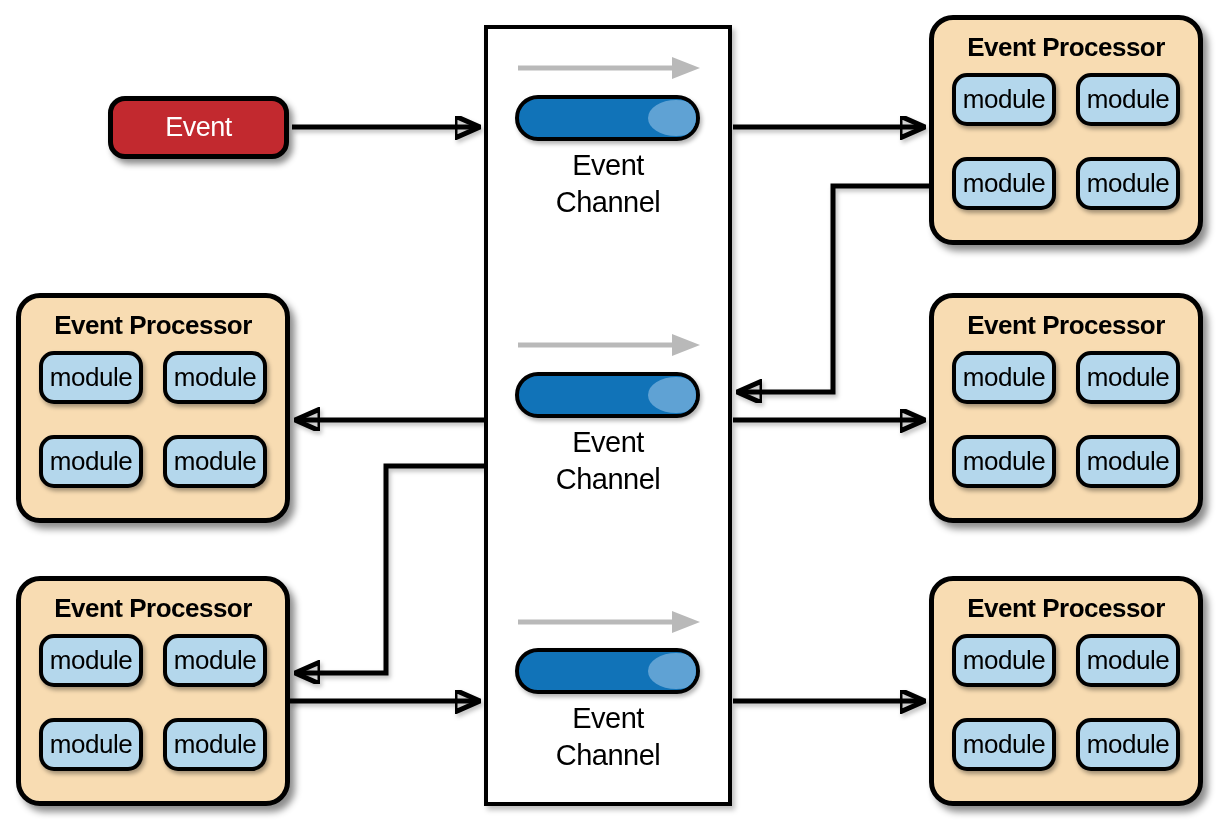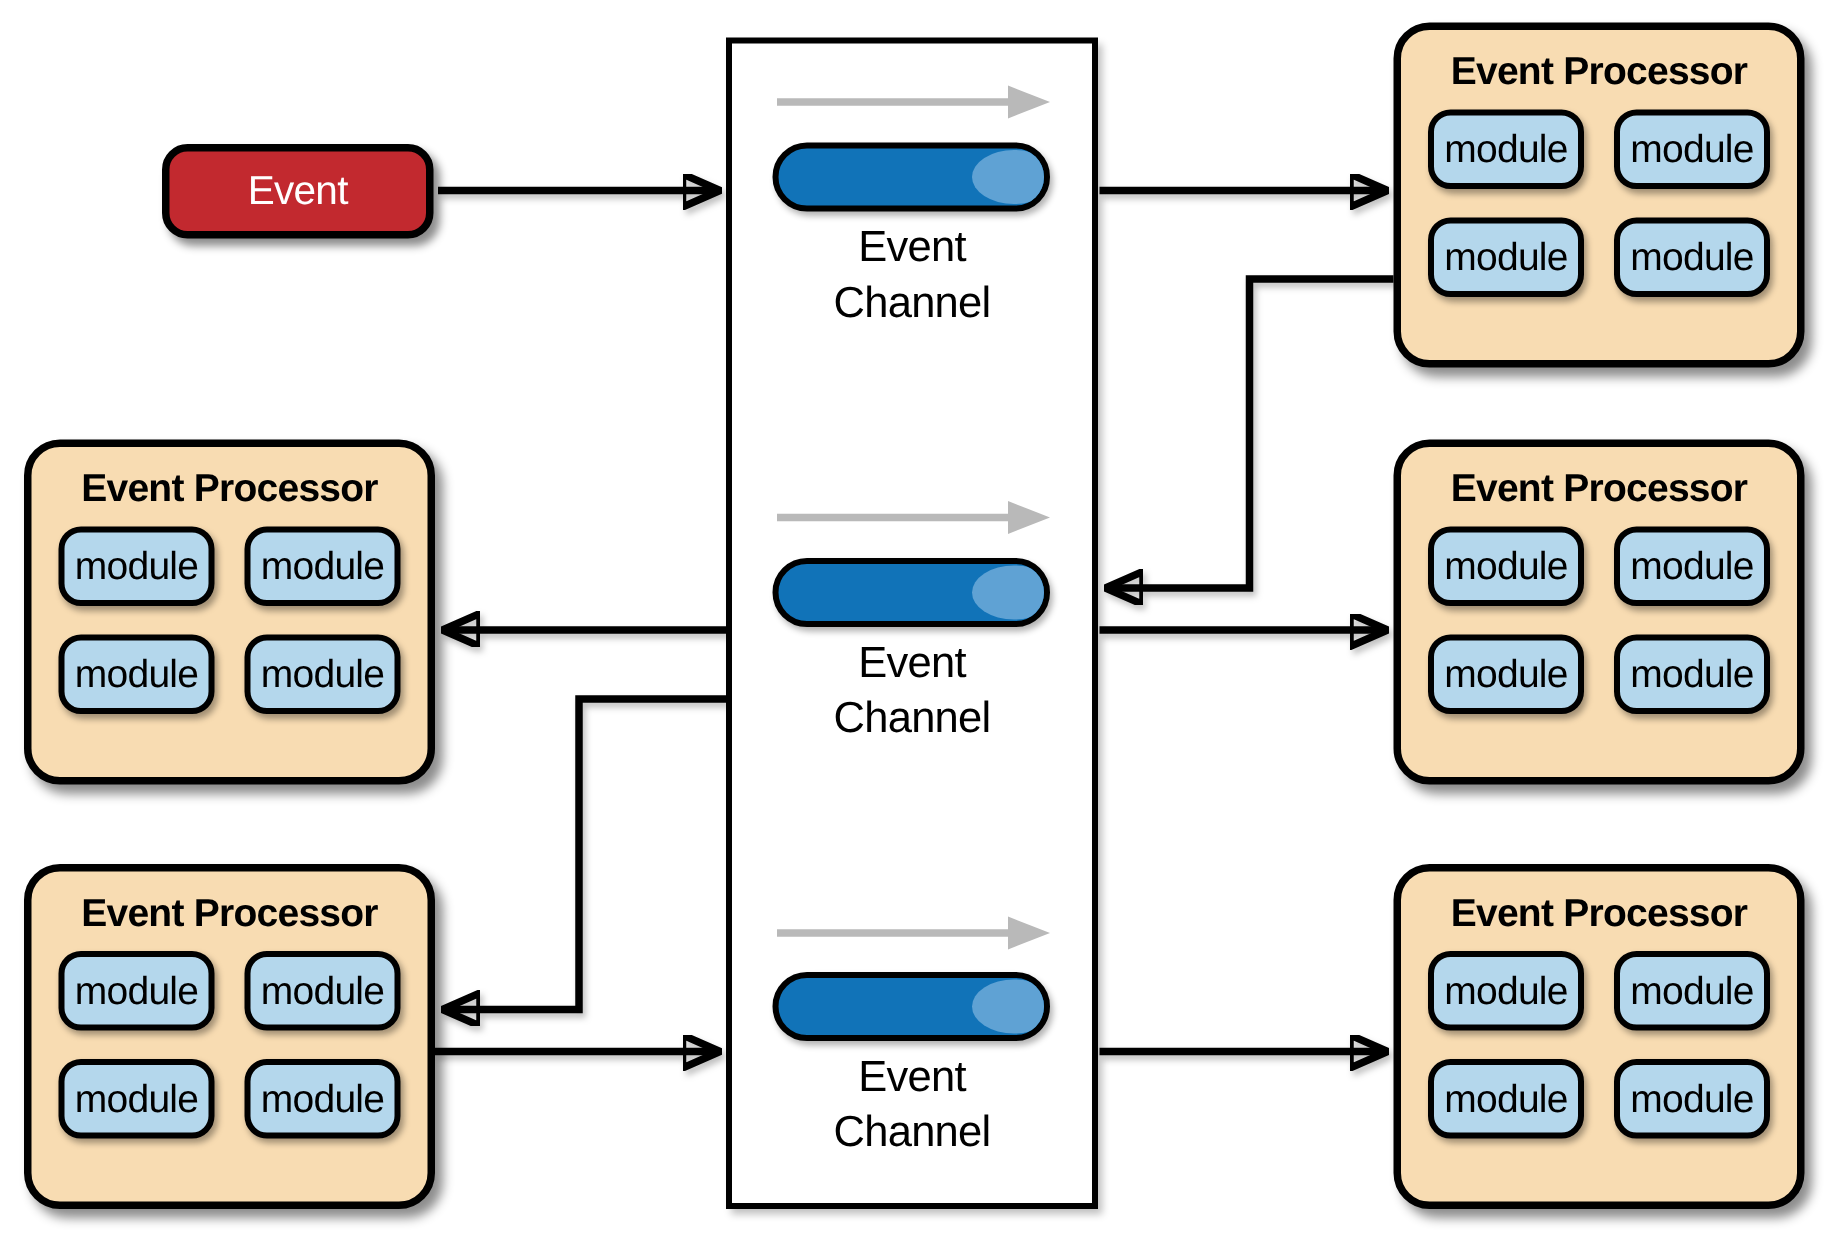--- a/index.html
+++ b/index.html
@@ -131,21 +131,21 @@
     text-align: center;
     font-size: 26px;
     font-weight: 600;
     letter-spacing: -0.5px;
     color: #000;
     margin: 2px 0 10px 0;
   }
   .mod-grid {
     display: grid;
     grid-template-columns: 1fr 1fr;
-    gap: 19px 20px;
+    gap: 31px 20px;
   }
   .module {
     height: 53px;
     background: #b4d7ec;
     border: 4px solid #000;
     border-radius: 15px;
     box-shadow: 2px 3px 4px rgba(0,0,0,0.35);
     display: flex;
     align-items: center;
     justify-content: center;

